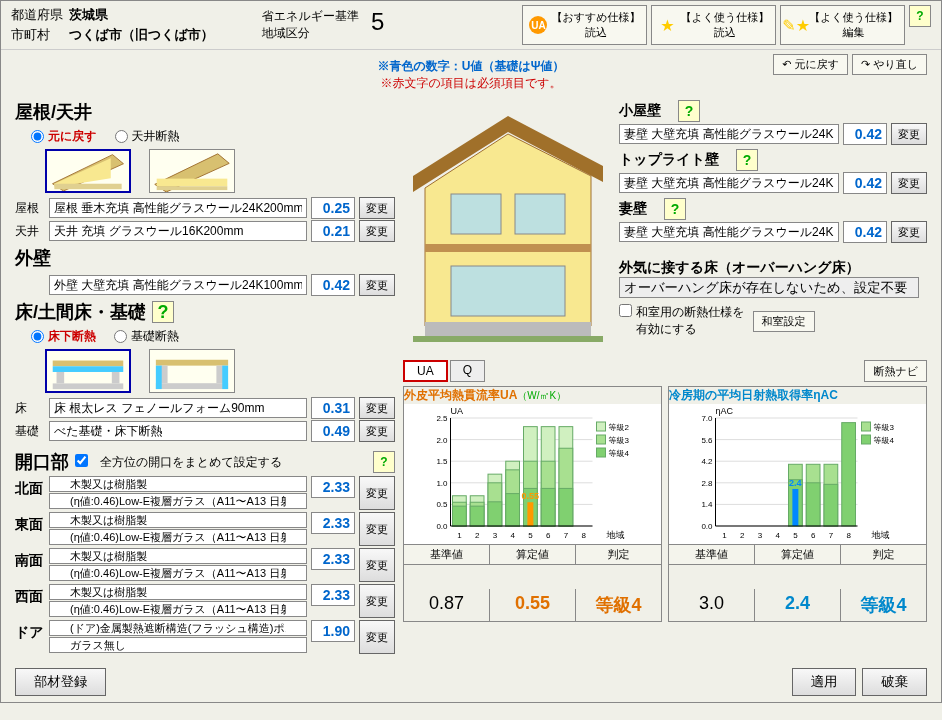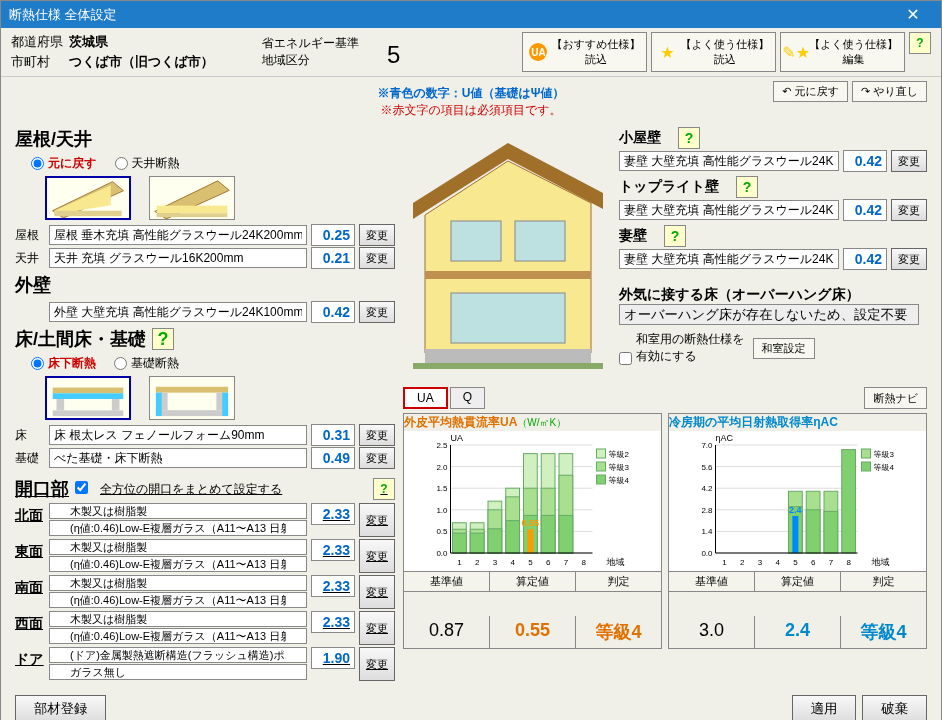--- a/index.html
+++ b/index.html
@@ -3,21 +3,21 @@
 <meta charset="utf-8">
 <style>
 * { box-sizing: border-box; margin: 0; padding: 0; font-family: "MS PGothic", "Meiryo", sans-serif; }
 body { background: #f0f0e8; font-size: 12px; width: 942px; }
 .window { border: 1px solid #888; }
 .titlebar { background: #1e7cc8; color: #fff; padding: 4px 8px; display: flex; justify-content: space-between; align-items: center; font-size: 13px; }
 .titlebar .close { width: 40px; text-align: center; font-size: 16px; cursor: pointer; }
 .header { display: flex; align-items: center; padding: 4px 10px; gap: 8px; border-bottom: 1px solid #ccc; }
 .header .loc { display: grid; grid-template-columns: auto auto; gap: 2px 6px; font-size: 13px; }
 .header .loc b { font-weight: bold; }
-.header .energy { display: flex; align-items: flex-end; gap: 24px; margin-left: 40px; }
+.header .energy { display: flex; align-items: flex-start; gap: 8px; margin-left: 40px; }
 .header .energy .num { font-size: 24px; margin-left: 4px; }
 .header .btns { margin-left: auto; display: flex; gap: 4px; }
 .hbtn { border: 1px solid #888; background: #f8f8f0; padding: 4px 6px; font-size: 11px; display: flex; align-items: center; gap: 4px; cursor: pointer; }
 .hbtn .ic { width: 18px; height: 18px; display: inline-flex; align-items: center; justify-content: center; }
 .helpbtn { width: 22px; height: 22px; border: 1px solid #888; background: #ffc; display: inline-flex; align-items: center; justify-content: center; font-weight: bold; color: #0a0; cursor: pointer; }
 .content { padding: 6px 14px; position: relative; }
 .topbar { display: flex; justify-content: flex-end; gap: 4px; position: absolute; right: 14px; top: 4px; }
 .smallbtn { border: 1px solid #888; background: #f8f8f0; padding: 2px 8px; font-size: 11px; cursor: pointer; }
 .note { text-align: center; font-size: 12px; margin-top: 2px; }
 .note .blue { color: #06c; font-weight: bold; }
@@ -30,21 +30,21 @@
 .radios label { display: flex; align-items: center; gap: 4px; cursor: pointer; }
 .red-radio { color: #c00; font-weight: bold; }
 .thumbs { display: flex; gap: 18px; margin-left: 30px; margin-bottom: 4px; }
 .thumb { width: 86px; height: 44px; border: 1px solid #888; background: #fffff0; position: relative; }
 .thumb.sel { border: 2px solid #00a; }
 .specrow { display: flex; align-items: center; gap: 4px; margin: 1px 0; }
 .specrow .lbl { width: 30px; font-size: 12px; }
 .specrow input[type=text] { flex: 1; border: 1px solid #888; padding: 2px 4px; font-size: 12px; }
 .uval { width: 44px; border: 1px solid #888; background: #fff; text-align: right; padding: 2px 4px; color: #06c; font-weight: bold; font-size: 14px; }
 .chgbtn { width: 36px; height: 22px; border: 1px solid #666; background: linear-gradient(#f8f8f8,#ddd); font-size: 11px; cursor: pointer; }
-.opening { margin-top: 8px; text-decoration: underline; }
+.opening { margin-top: 8px; }
 .opening .hdr { display: flex; align-items: center; gap: 6px; }
 .opening .hdr label { display: flex; align-items: flex-start; gap: 12px; }
 .oprow { display: flex; align-items: flex-start; gap: 4px; margin: 2px 0; }
 .oprow .dir { width: 30px; font-size: 14px; font-weight: bold; padding-top: 4px; }
 .oprow .fields { flex: 1; }
 .oprow .fields input { width: 100%; border: 1px solid #888; padding: 1px 20px; font-size: 11px; margin-bottom: 1px; }
 .housepic { width: 210px; height: 250px; margin: 0 auto 8px auto; position: relative; }
 .rightitems { font-size: 12px; }
 .ritem { margin: 4px 0; }
 .ritem .rlabel { font-weight: bold; font-size: 14px; display: flex; align-items: center; gap: 17px; }
@@ -68,24 +68,20 @@
 .footer { display: flex; gap: 6px; padding: 6px 14px; }
 .footer .sp { flex: 1; }
 .fbtn { border: 1px solid #666; background: linear-gradient(#f8f8f8,#ddd); padding: 4px 18px; cursor: pointer; }
 svg.house { width: 100%; height: 100%; }
 svg.roof { width: 100%; height: 100%; }
 </style>
 </head>
 <body>
 
 <div class="window">
-  <div class="titlebar">
-    <span>断熱仕様 全体設定</span>
-    <span class="close">✕</span>
-  </div>
 
   <div class="header">
     <div class="loc">
       <span>都道府県</span>
       <b>茨城県</b>
       <span>市町村</span>
       <b>つくば市（旧つくば市）</b>
     </div>
     <div class="energy">
       <div>
@@ -312,21 +308,21 @@
                   <input type="text" style="width: 220px;" value="妻壁 大壁充填 高性能グラスウール24K100mm">
                   <span class="uval">0.42</span>
                   <button class="chgbtn">変更</button>
                 </div>
             </div>
             <div class="ritem" style="margin-top:16px">
               <div class="rlabel">外気に接する床（オーバーハング床）</div>
               <input type="text" readonly="" style="width: 300px; border: 1px solid rgb(136, 136, 136); padding: 2px 4px; background: rgb(238, 238, 238);" value="オーバーハング床が存在しないため、設定不要">
             </div>
             <div class="washitsu">
-              <label style="display:flex;align-items:flex-end;gap:4px">
+              <label style="display:flex;align-items:flex-start;gap:4px">
                   <input type="checkbox" style="">
                   <span style="white-space:pre-line">和室用の断熱仕様を
 有効にする</span>
                 </label>
               <button class="smallbtn">和室設定</button>
             </div>
           </div>
         </div>
 
         <div class="tabs">

